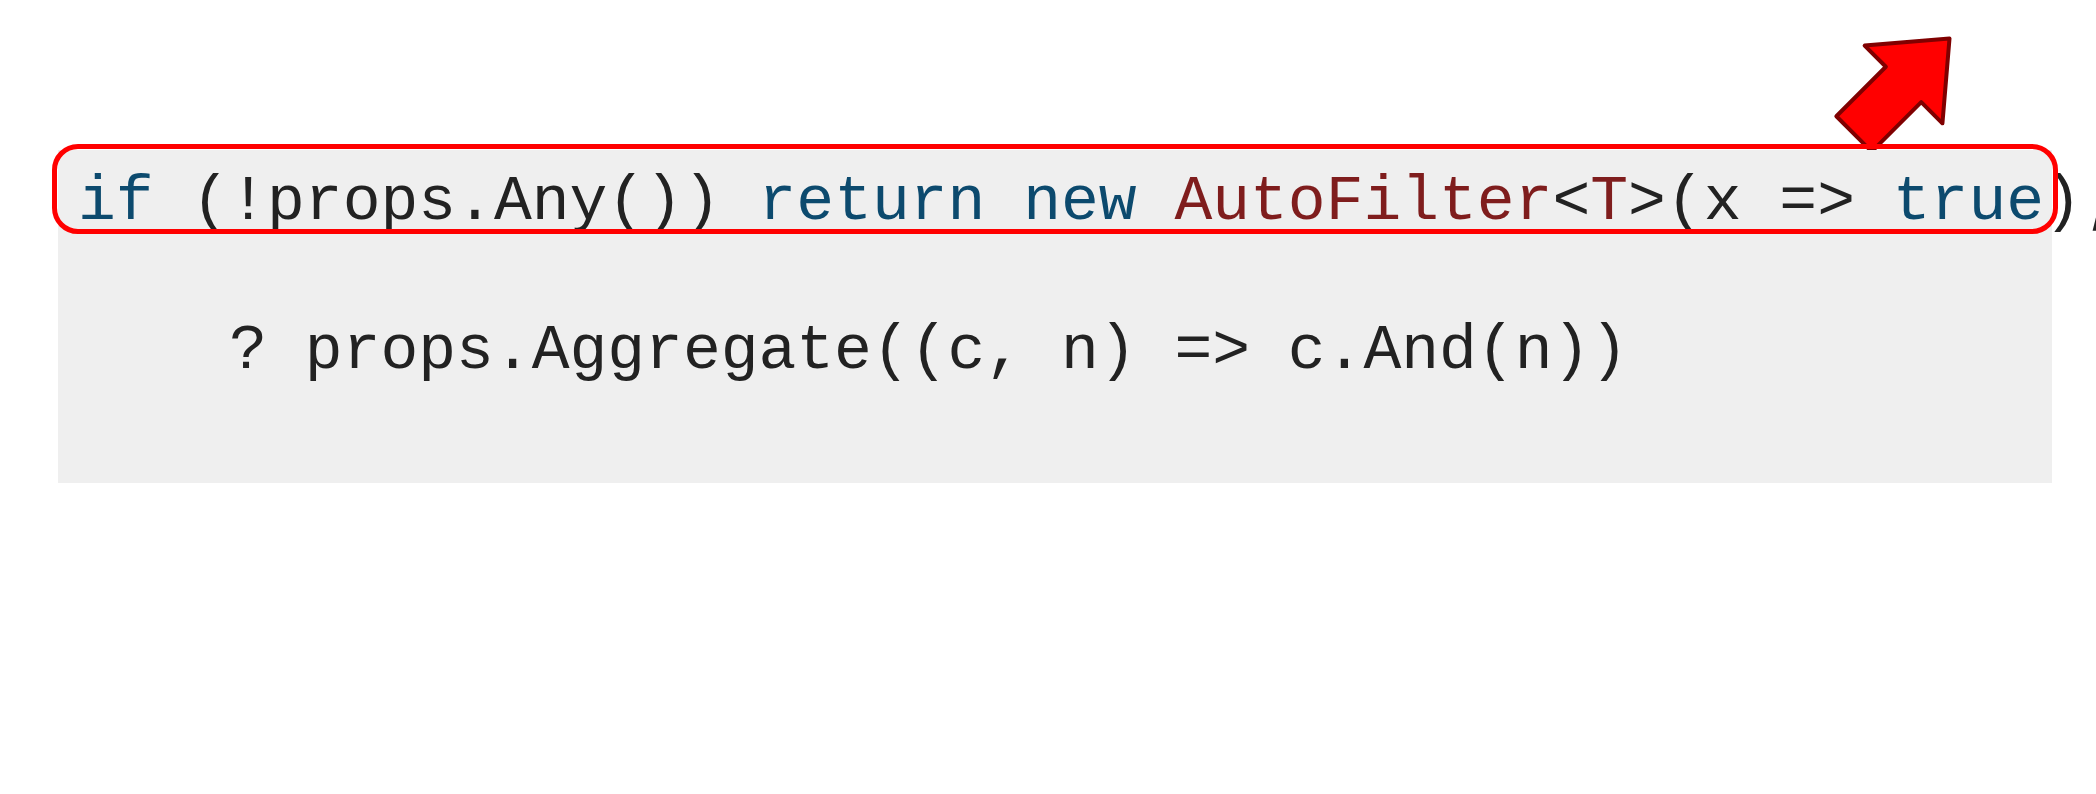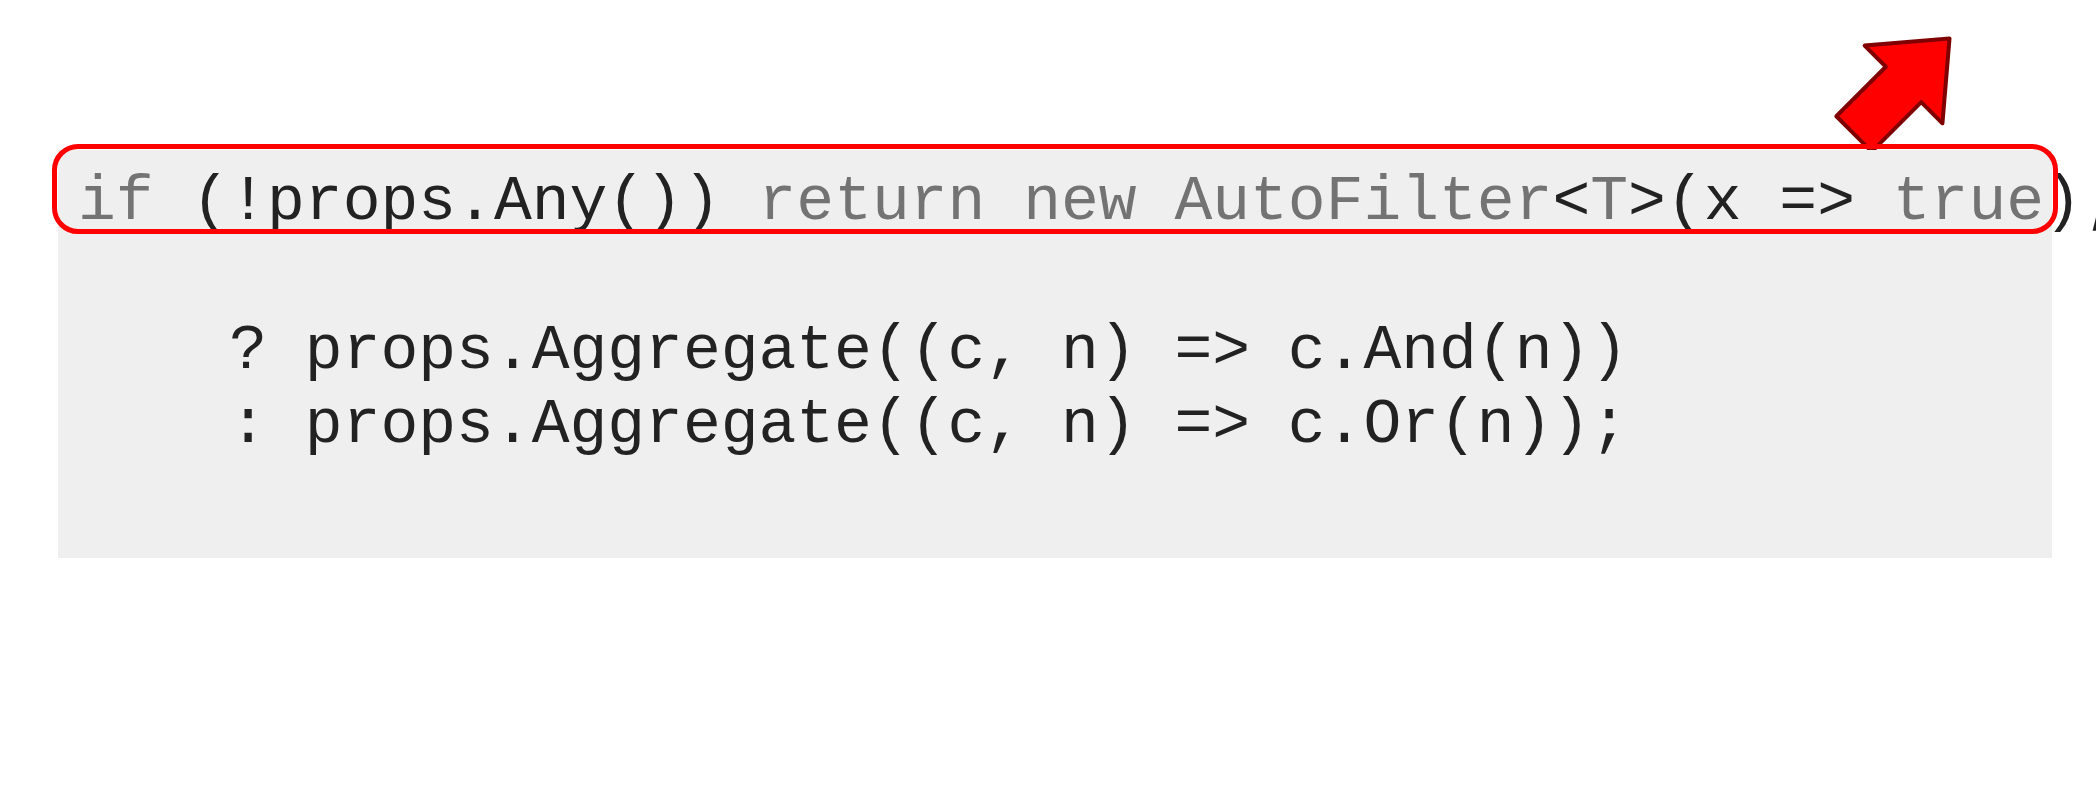--- a/index.html
+++ b/index.html
@@ -39,35 +39,34 @@
     position: absolute;
     top: 144px;
     left: 52px;
     width: 2006px;
     height: 90px;
     border: 5px solid #ff0000;
     border-radius: 26px;
     box-sizing: border-box;
     pointer-events: none;
   }
-  .kw  { color: #737373; }   
-  .typ { color: #737373; }   
+  .kw  { color: #0c4a6e; }   
+  .typ { color: #7f1d1d; }   
   .mem { color: #6b0a8f; font-weight: bold; } 
   .txt { color: #222222; }
 </style>
 </head>
 <body>
 
 <svg class="arrow" viewBox="0 0 160 160">
   <g transform="rotate(45 80 80)">
     <path d="M80 10 L135 75 L105 75 L105 145 L55 145 L55 75 L25 75 Z" fill="#ff0000" stroke="#800000" stroke-width="4" stroke-linejoin="round"></path>
   </g>
 </svg>
 
 <div class="code-block" id="code-block">
     <div class="code-line"><span class="kw">if</span><span class="txt"> (!props.Any()) </span><span class="kw">return</span><span class="txt"> </span><span class="kw">new</span><span class="txt"> </span><span class="typ">AutoFilter</span><span class="txt">&lt;</span><span class="typ">T</span><span class="txt">&gt;(x =&gt; </span><span class="kw">true</span><span class="txt">);</span></div>
     <div class="code-line">&nbsp;</div>
     <div class="code-line"><span class="txt">    ? props.Aggregate((c, n) =&gt; c.And(n))</span></div>
-    <div class="code-line"><span class="txt">    : props.Aggregate((c, n) =&gt; c.Or(n));</span></div>
     <div class="code-line">&nbsp;</div>
   </div>
 
 <div class="hl-box"></div>
 
 </body></html>

